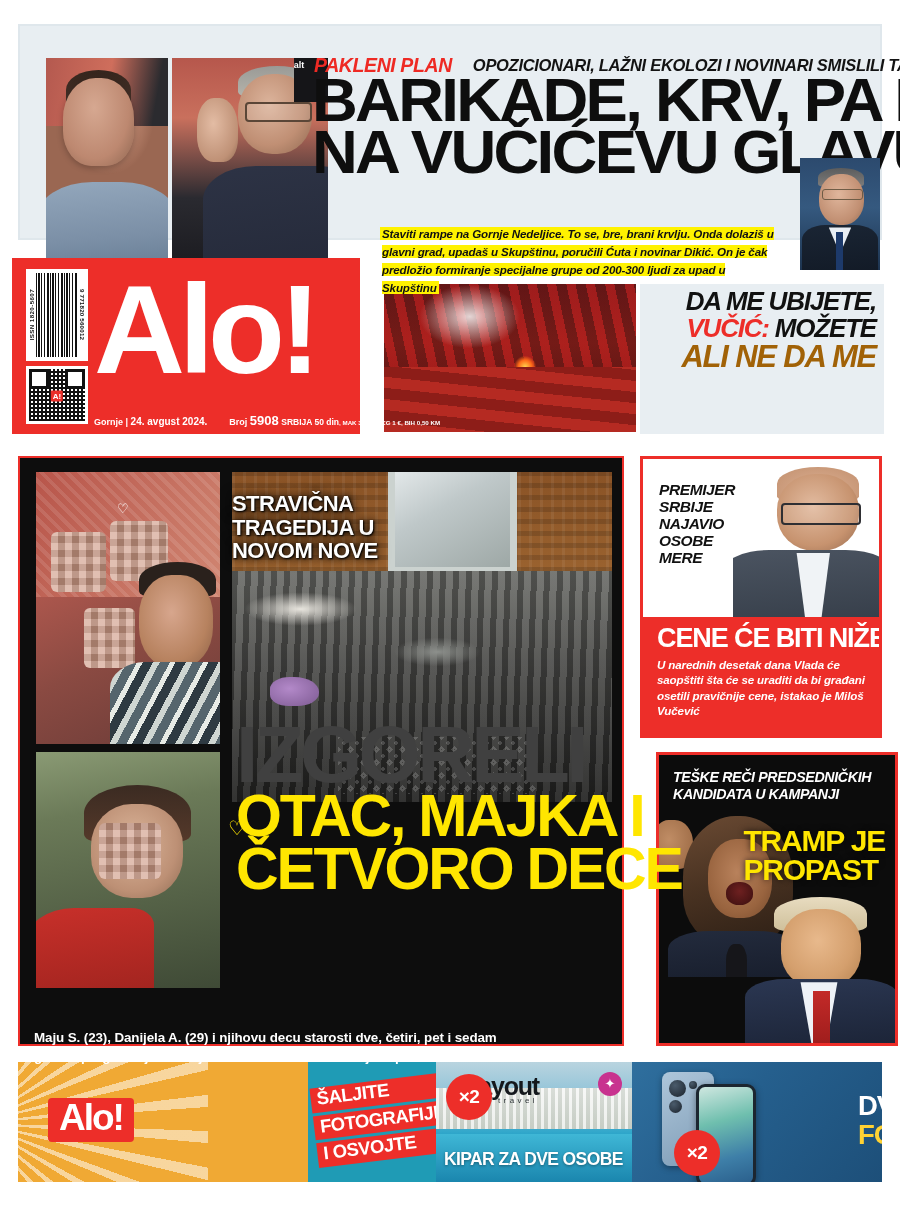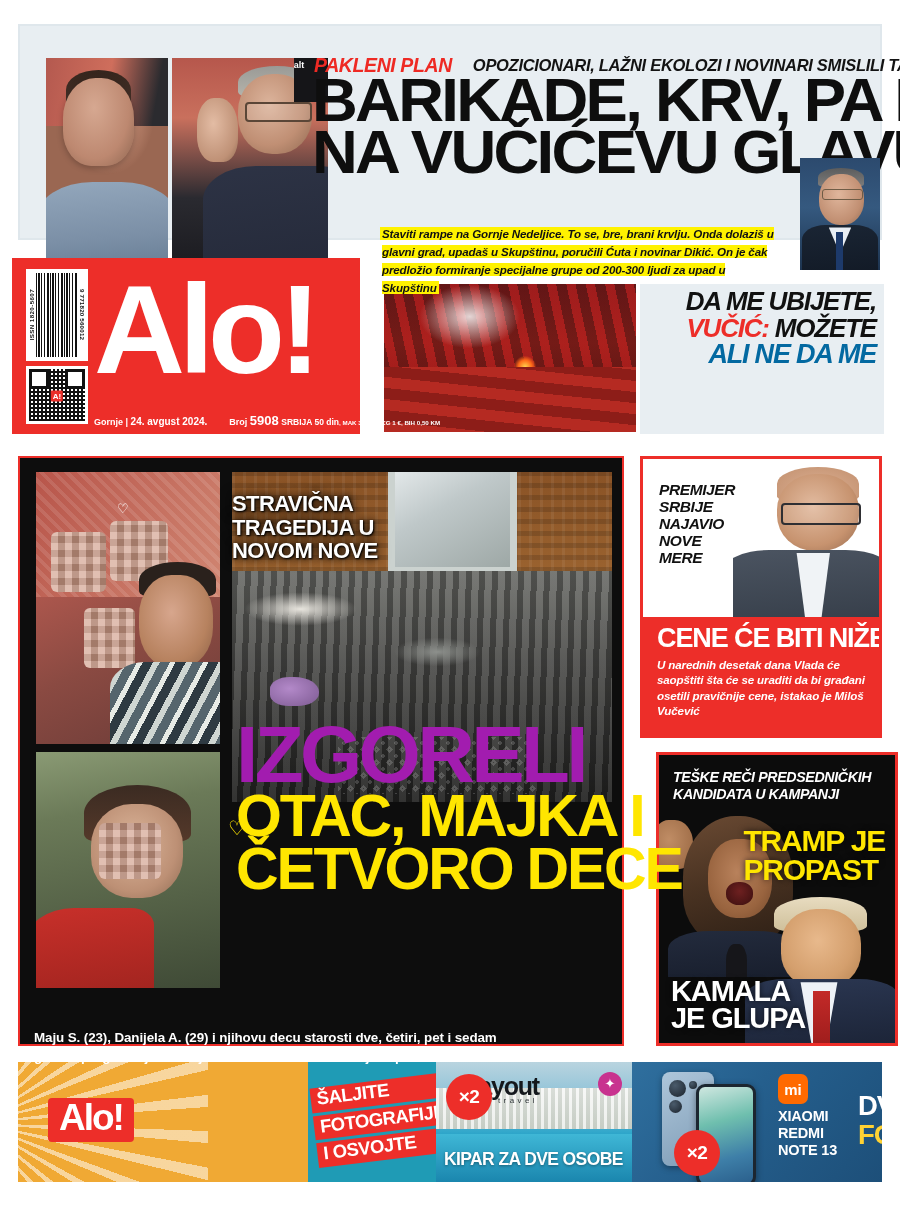--- a/index.html
+++ b/index.html
@@ -409,21 +409,21 @@
   }
 
   .ms-headline {
     position: absolute;
     left: 236px; top: 722px;
     width: 390px;
     z-index: 9;
   }
   .ms-headline .l1 {
     display: block;
-    color: #a21caf;
+    color: #404040;
     font-size: 80px;
     font-weight: 900;
     line-height: 0.82;
     letter-spacing: -3.6px;
     white-space: nowrap;
   }
   .ms-headline .l2, .ms-headline .l3 {
     display: block;
     color: #ffe600;
     font-size: 59px;
@@ -980,21 +980,21 @@
       <div class="sbv-bald"></div>
       <div class="sbv-head"></div>
       <div class="sbv-glasses"></div>
       <div class="sbv-suit"></div>
       <div class="sbv-shirt"></div>
     </div>
     <div class="sbv-kicker">
       <span>PREMIJER</span>
       <span>SRBIJE</span>
       <span>NAJAVIO</span>
-      <span>NOVE</span>
+      <span>OSOBE</span>
       <span>MERE</span>
     </div>
     <div class="sb-red-panel">
       <span class="hl">CENE ĆE BITI NIŽE</span>
       <span class="dk">U narednih desetak dana Vlada će saopštiti šta će se uraditi da bi građani osetili pravičnije cene, istakao je Miloš Vučević</span>
     </div>
   </div>
 
   <div class="sb-usa">
     <div class="sbu-kicker">
@@ -1012,24 +1012,20 @@
     <div class="sbu-trump">
       <div class="sbu-t-hair"></div>
       <div class="sbu-t-face"></div>
       <div class="sbu-t-suit"></div>
       <div class="sbu-t-shirt"></div>
       <div class="sbu-t-tie"></div>
     </div>
     <div class="sbu-hl-yellow">
       <span>TRAMP JE</span>
       <span>PROPAST</span>
-    </div>
-    <div class="sbu-hl-white">
-      <span>KAMALA</span>
-      <span>JE GLUPA</span>
     </div>
   </div>
 
   <div class="promo">
     <div class="promo-a">
       <div class="promo-a-logo">Alo!</div>
     </div>
     <div class="promo-b">
       <div class="promo-b-stack">
         <span>ŠALJITE</span>
@@ -1047,26 +1043,20 @@
     <div class="promo-d">
       <div class="phone-group">
         <div class="phone-back">
           <div class="cam-blob cb1"></div>
           <div class="cam-blob cb2"></div>
           <div class="cam-blob cb3"></div>
         </div>
         <div class="phone-front"></div>
         <div class="x2-badge x2-b">×2</div>
       </div>
-      <div class="mi-block">
-        <div class="mi-logo">mi</div>
-        <span class="ml">XIAOMI</span>
-        <span class="ml">REDMI</span>
-        <span class="ml">NOTE 13</span>
-      </div>
       <div class="promo-d-right">
         <span class="r1">DVA NAGRADNA</span>
         <span class="r2">FOTO-KONKURSA</span>
       </div>
     </div>
   </div>
 
 </div>
 
 <div style="position:absolute; left:384px; top:284px; width:252px; height:148px; overflow:hidden;">
@@ -1077,14 +1067,14 @@
                 repeating-linear-gradient(78deg, rgba(190,26,26,.62) 0 9px, rgba(90,12,12,.5) 9px 19px),
                 linear-gradient(180deg,#6b2020 0%, #8e2a22 40%, #4b1414 100%);"></div>
   <div style="position:absolute; left:0; bottom:0; width:100%; height:44%;
               background: repeating-linear-gradient(6deg, #b52a22 0 11px, #8d1d18 11px 22px);"></div>
 </div>
 
 <div style="position:absolute; left:640px; top:284px; width:244px; height:150px;
             background:#e8eef2; padding:4px 8px 0 4px; box-sizing:border-box; text-align:right;">
   <span style="display:block; color:#111; font-size:26px; font-weight:900; font-style:italic; letter-spacing:-1.2px; line-height:1.02; white-space:nowrap;">DA ME UBIJETE,</span>
   <span style="display:block; font-size:26px; font-weight:900; font-style:italic; letter-spacing:-1.2px; line-height:1.02; white-space:nowrap;"><span style="color:#ed2e29;">VUČIĆ:</span> <span style="color:#111;">MOŽETE</span></span>
-  <span style="display:block; color:#0369a1; font-size:27px; font-weight:900; font-style:italic; letter-spacing:-1.2px; line-height:1.02; white-space:nowrap;">ALI NE DA ME</span>
+  <span style="display:block; color:#a16207; font-size:31px; font-weight:900; font-style:italic; letter-spacing:-1.2px; line-height:1.02; white-space:nowrap;">ALI NE DA ME</span>
 </div>
 
 </body></html>

